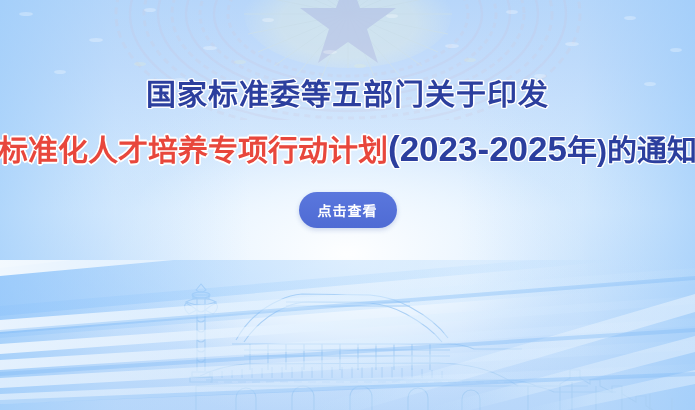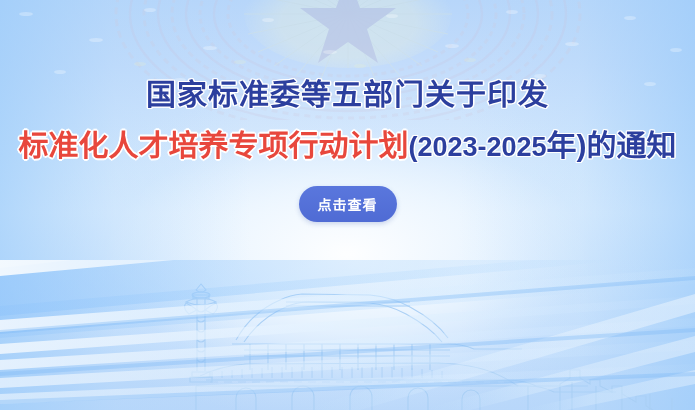--- a/index.html
+++ b/index.html
@@ -136,21 +136,21 @@
   }
   .title-line2 .blue {
     color: #2c3f9e;
     text-shadow:
        1.4px 0 0 #ffffff, -1.4px 0 0 #ffffff,
        0 1.4px 0 #ffffff, 0 -1.4px 0 #ffffff,
        1px 1px 0 #ffffff, -1px -1px 0 #ffffff,
        1px -1px 0 #ffffff, -1px 1px 0 #ffffff;
   }
   .title-line2 .years {
-    font-size: 27px;
+    font-size: 35px;
   }
 
   .cta-button {
     margin-top: 22px;
     display: inline-flex;
     align-items: center;
     justify-content: center;
     width: 98px;
     height: 36px;
     border: none;

